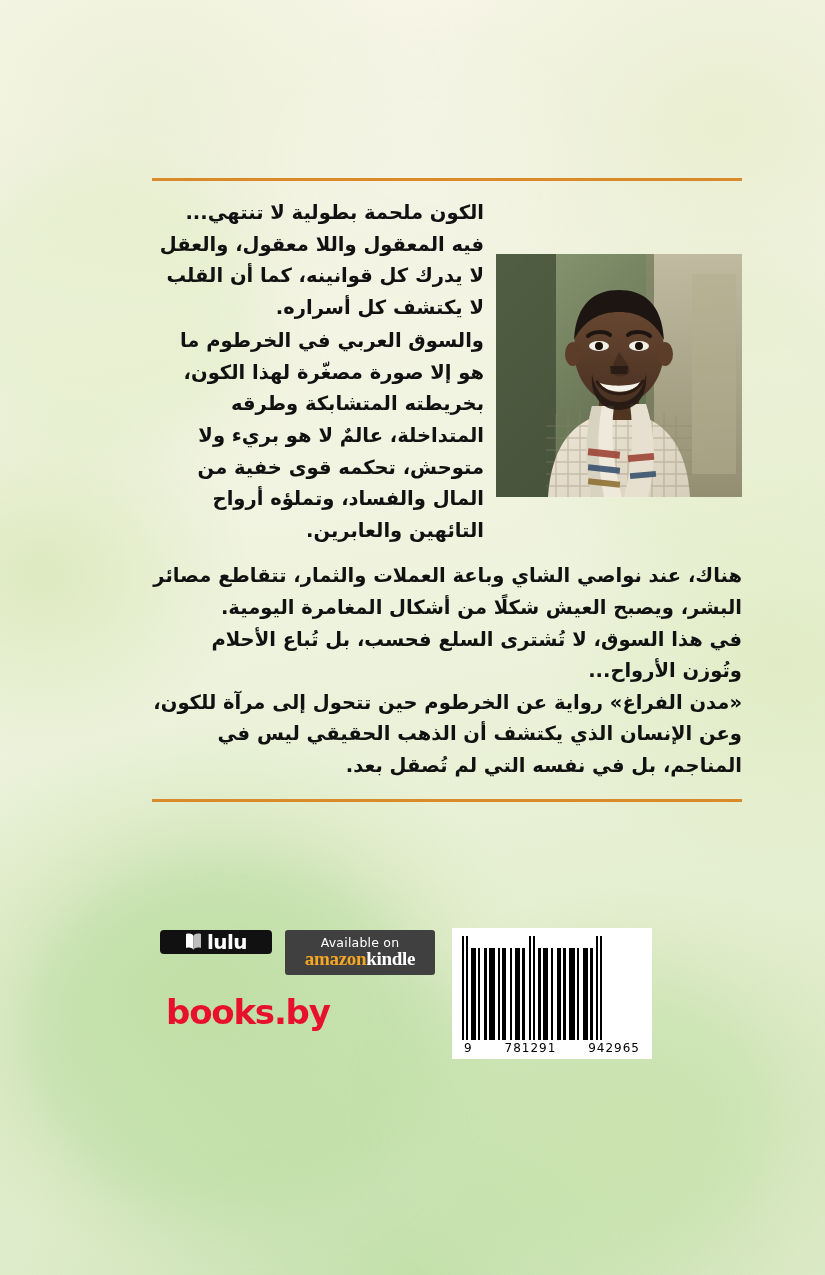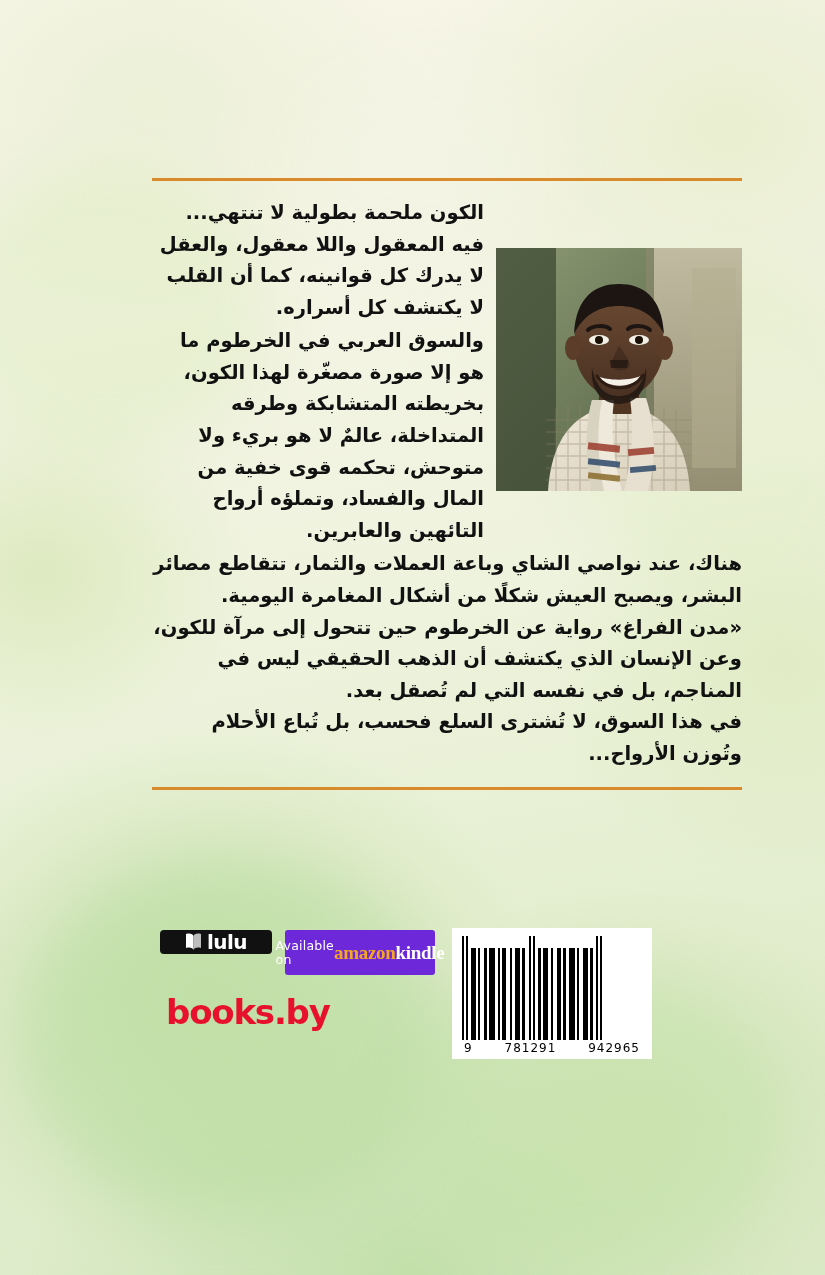--- a/index.html
+++ b/index.html
@@ -86,21 +86,21 @@
     font-size: 19.5px;
     line-height: 1.62;
     color: #111111;
     font-weight: 700;
     padding-top: 4px;
   }
   .blurb p {
     margin: 0 0 2px 0;
   }
   .blurb p.tight {
-    margin-bottom: 0;
+    margin-bottom: 12px;
   }
 
   .blurb-lower {
     direction: rtl;
     text-align: right;
     font-size: 19.5px;
     line-height: 1.62;
     color: #111111;
     font-weight: 700;
     margin-top: 2px;
@@ -152,24 +152,25 @@
     letter-spacing: -0.5px;
     line-height: 1;
   }
 
   .kindle {
     position: absolute;
     left: 125px;
     top: 0;
     width: 150px;
     height: 45px;
-    background: #6d28d9;
+    background: #404040;
     border-radius: 3px;
     color: #ffffff;
     display: flex;
+    flex-direction: column;
     align-items: center;
     justify-content: center;
     line-height: 1.05;
   }
   .kindle-top {
     font-size: 12.5px;
     font-family: "DejaVu Sans", sans-serif;
     letter-spacing: 0.2px;
   }
   .kindle-bottom {
@@ -330,22 +331,22 @@
 
       <div class="blurb">
         <p>الكون ملحمة بطولية لا تنتهي... فيه المعقول واللا معقول، والعقل لا يدرك كل قوانينه، كما أن القلب لا يكتشف كل أسراره.</p>
         <p class="tight">والسوق العربي في الخرطوم ما هو إلا صورة مصغّرة لهذا الكون، بخريطته المتشابكة وطرقه المتداخلة، عالمٌ لا هو بريء ولا متوحش، تحكمه قوى خفية من المال والفساد، وتملؤه أرواح التائهين والعابرين.</p>
       </div>
 
     </div>
 
     <div class="blurb-lower">
       <p>هناك، عند نواصي الشاي وباعة العملات والثمار، تتقاطع مصائر البشر، ويصبح العيش شكلًا من أشكال المغامرة اليومية.</p>
+      <p>في هذا السوق، لا تُشترى السلع فحسب، بل تُباع الأحلام وتُوزن الأرواح...</p>
       <p>«مدن الفراغ» رواية عن الخرطوم حين تتحول إلى مرآة للكون، وعن الإنسان الذي يكتشف أن الذهب الحقيقي ليس في المناجم، بل في نفسه التي لم تُصقل بعد.</p>
-      <p>في هذا السوق، لا تُشترى السلع فحسب، بل تُباع الأحلام وتُوزن الأرواح...</p>
     </div>
 
     <div class="bottom-rule"></div>
   </div>
 
   <div class="footer">
 
     <div class="logos">
       <div class="lulu">
         <svg class="lulu-mark" viewBox="0 0 17 20">

